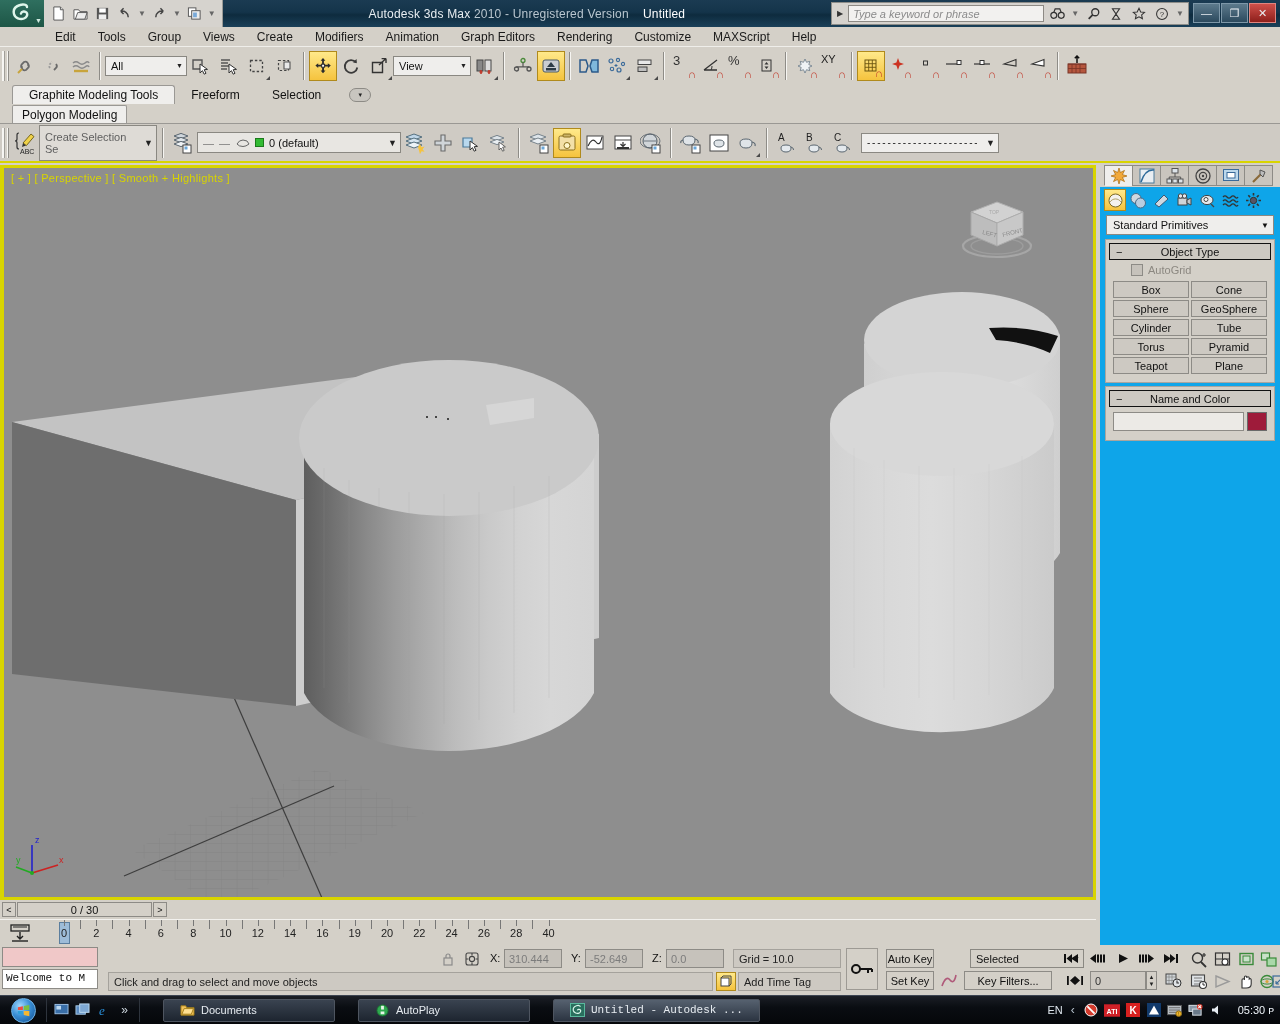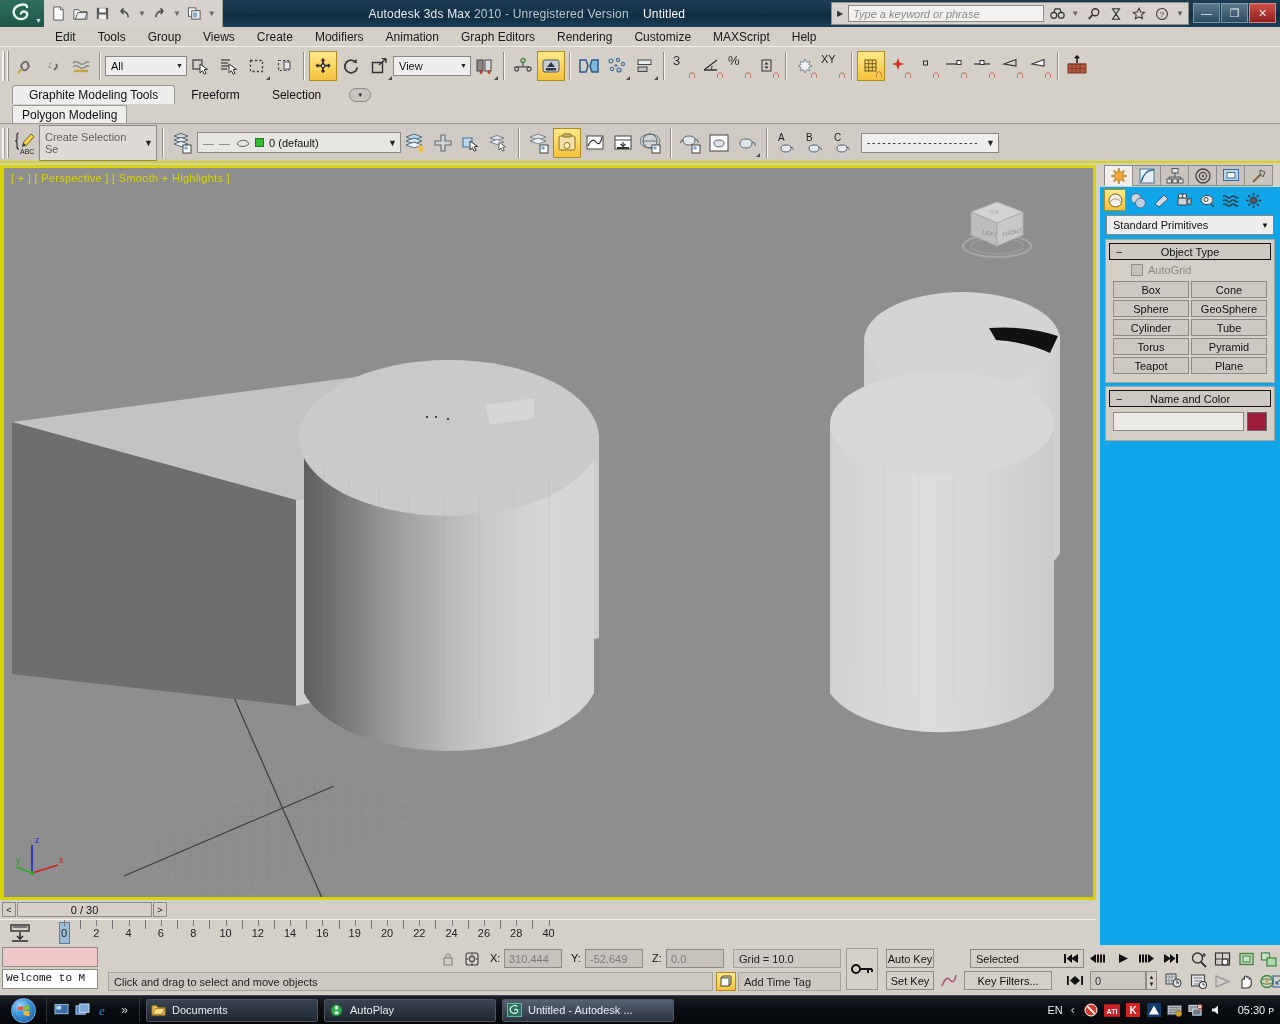--- a/index.html
+++ b/index.html
@@ -200,25 +200,25 @@
     background:linear-gradient(to bottom,#1b1f26 0%,#0a0d12 40%,#05070a 100%);
     display:flex; align-items:center; border-top:1px solid #3d4552; }
   .startorb { width:46px; height:29px; display:flex; align-items:center; justify-content:center;}
   .orb { width:25px;height:25px;border-radius:50%;
     background:radial-gradient(circle at 35% 30%, #9fd8ff 0%, #3a8fd6 45%, #0f4b8c 100%);
     border:1px solid #6fb4e8; display:flex;align-items:center;justify-content:center;}
   .qlaunch { display:flex; align-items:center; gap:4px; padding:0 6px;
     border-left:1px solid #2e343d; border-right:1px solid #2e343d; height:24px;}
   .qicon2 { width:17px; height:17px; display:flex; align-items:center; justify-content:center;
     font-size:12px; }
-  .tb-task { height:23px; min-width:172px; margin-left:6px; border:1px solid #4e5560;
+  .tb-task { height:23px; min-width:172px; margin-left:23px; border:1px solid #4e5560;
     border-radius:2px; background:linear-gradient(to bottom,#3a4350,#1d2530);
-    display:flex; align-items:center; gap:6px; padding:0 4px; color:#e6ebf0; font-size:11px;
+    display:flex; align-items:center; gap:6px; padding:0 16px; color:#e6ebf0; font-size:11px;
     overflow:hidden; white-space:nowrap;}
-  .tb-task.active { background:linear-gradient(to bottom,#56616f,#2b3441); }
+  .tb-task.active { background:linear-gradient(to bottom,#56616f,#2b3441);font-family:Liberation Mono, monospace; }
   .tray { margin-left:auto; display:flex; align-items:center; gap:5px; padding-right:6px;
     color:#dfe6ed; font-size:11px;}
   .tray-ico { width:16px;height:16px;display:flex;align-items:center;justify-content:center;font-size:11px;}
   .clock { color:#eef3f8; font-size:11px; padding-left:8px; }
   .svgbox{display:block;}
 </style>
 </head>
 <body>
 
 <div class="app">

